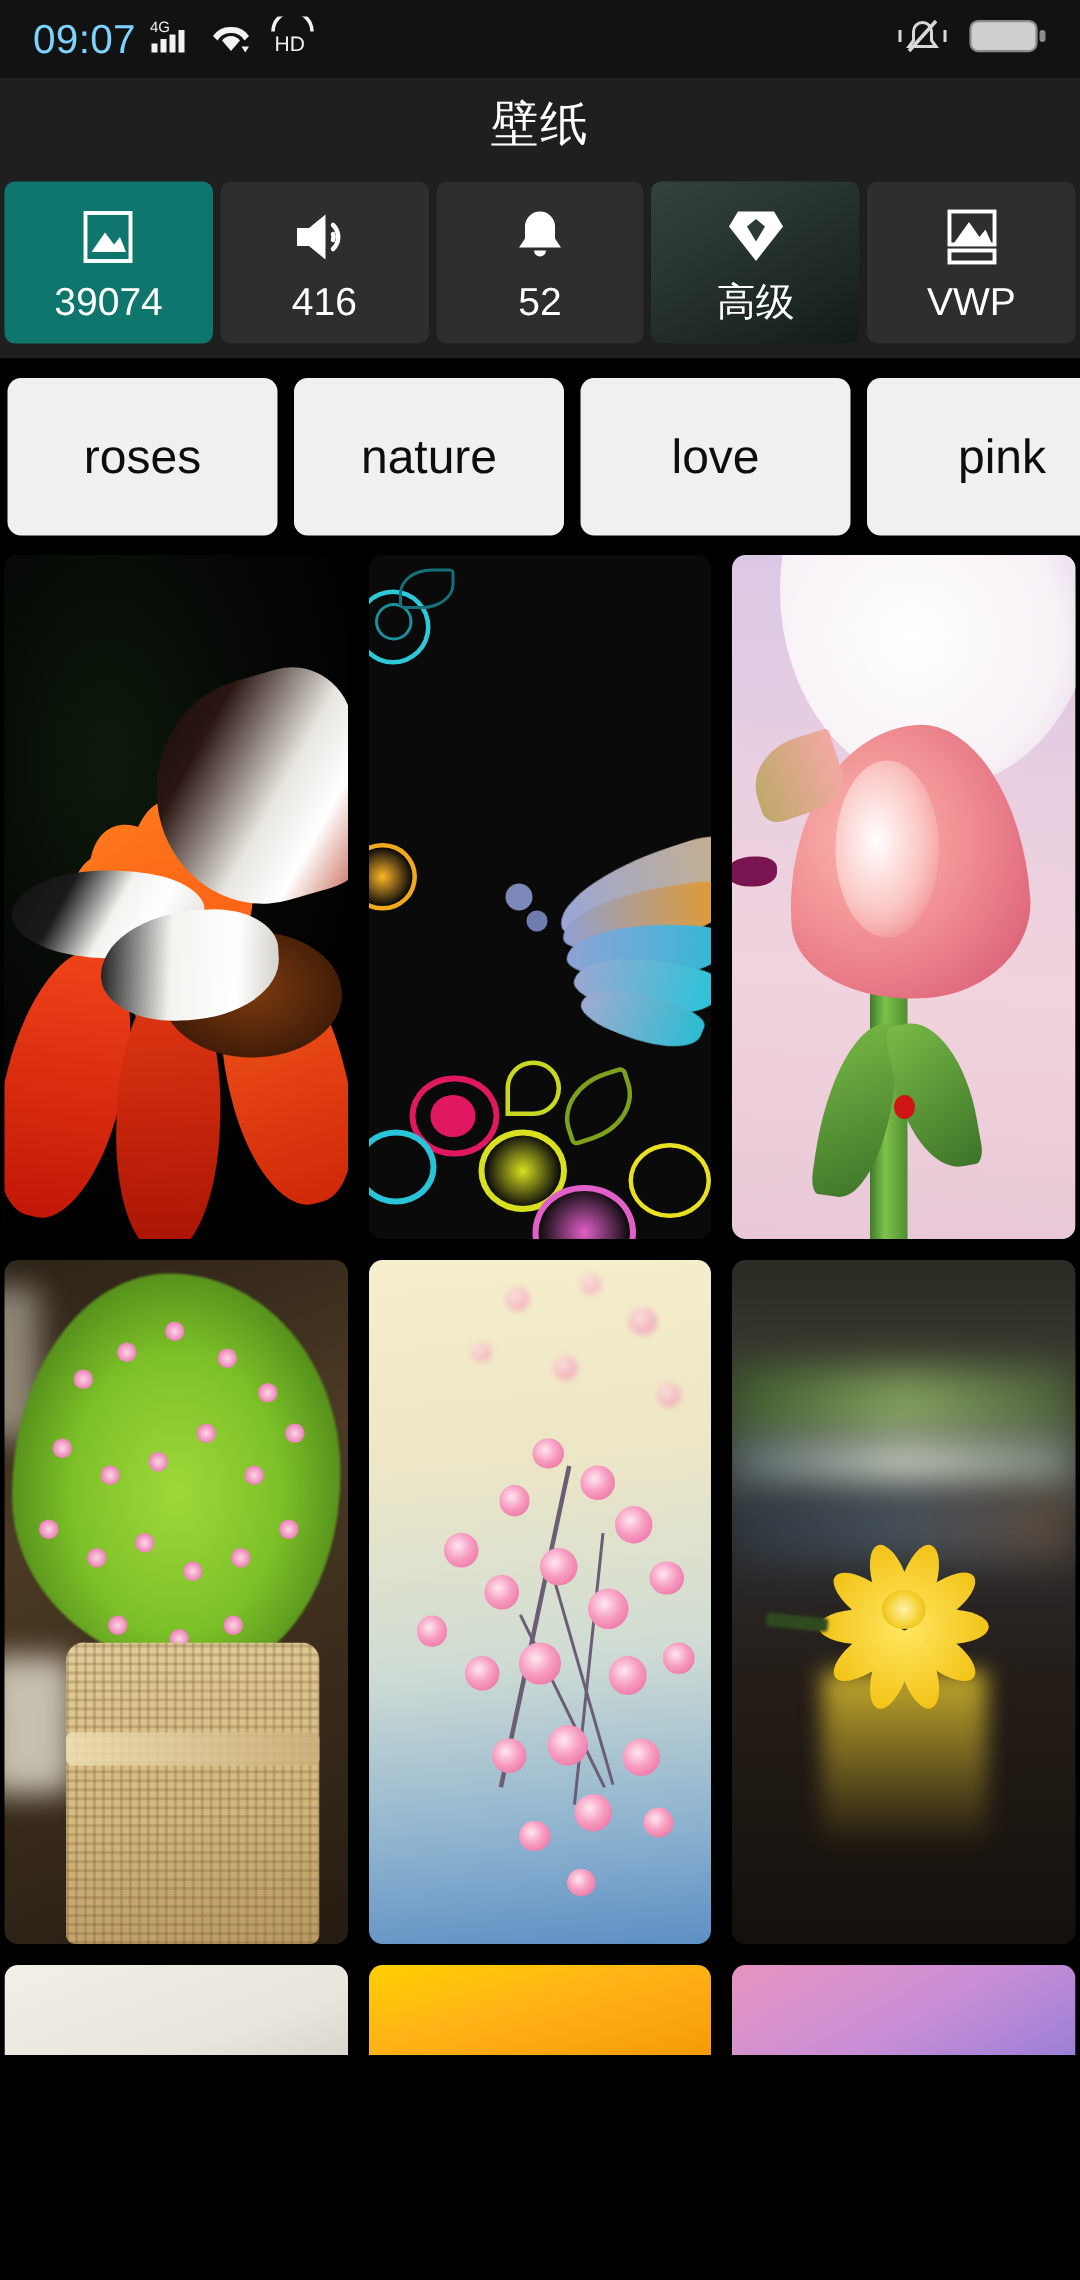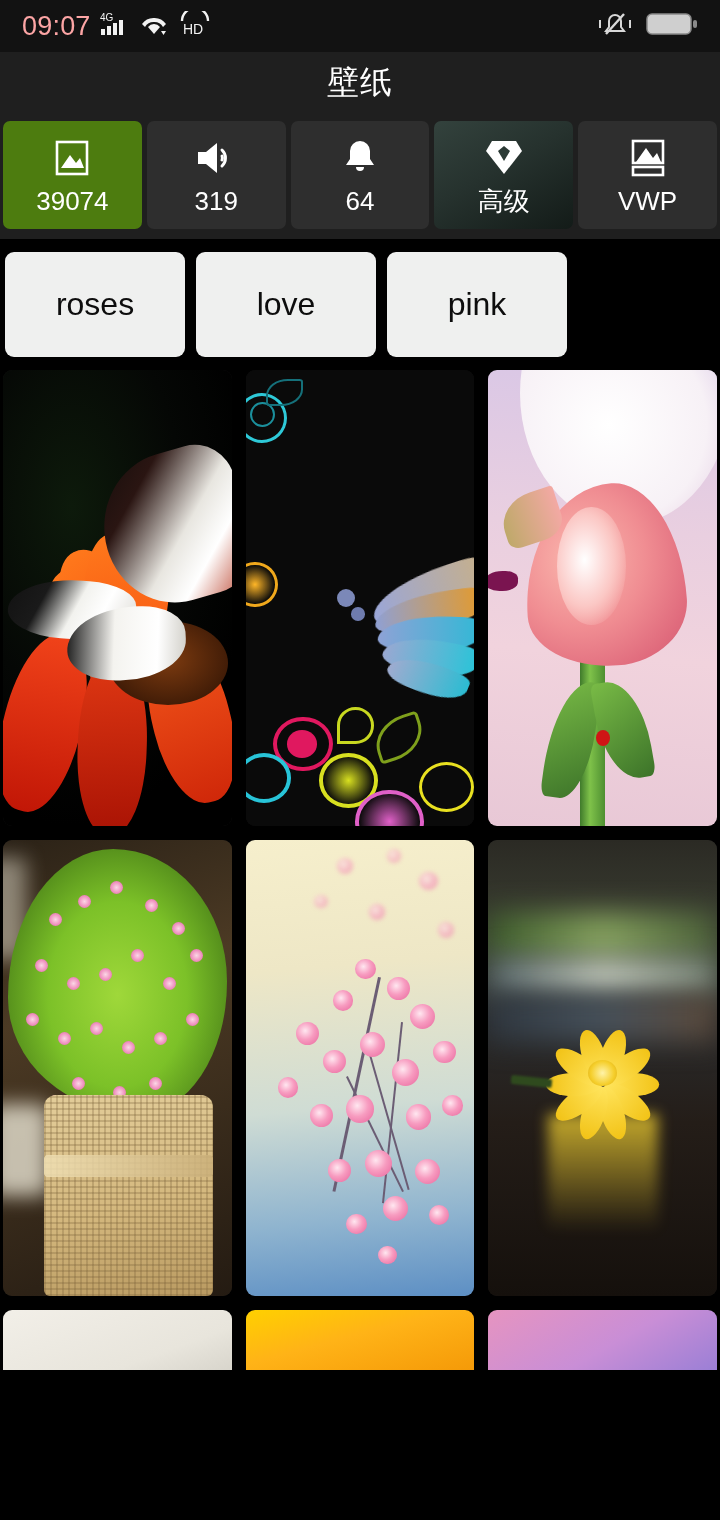--- a/index.html
+++ b/index.html
@@ -11,21 +11,21 @@
   }
   .phone { position:relative; width:720px; height:1520px; background:#000; }
 
   
   .statusbar {
     height:52px; background:#121212;
     display:flex; align-items:center; justify-content:space-between;
     padding:0 22px;
   }
   .sb-left { display:flex; align-items:center; gap:9px; }
-  .sb-time { color:#fca5a5; font-size:27px; letter-spacing:.2px; }
+  .sb-time { color:#7dd3fc; font-size:27px; letter-spacing:.2px; }
   .sb-right { display:flex; align-items:center; gap:14px; }
   .ico { display:block; }
 
   
   .searchrow {
     height:108px; background:#1f1f1f;
     display:flex; align-items:center; padding:0 28px 0 30px; gap:26px;
   }
   .backbtn { width:46px; height:46px; display:flex; align-items:center; justify-content:center; flex:0 0 auto; }
   .searchbox {
@@ -40,21 +40,21 @@
   
   .titlebar { background:#1f1f1f; height:62px; display:flex; align-items:center; justify-content:center; }
   .title { color:#fff; font-size:32px; letter-spacing:1px; }
 
   
   .tabsbar { background:#1f1f1f; padding:7px 3px 10px 3px; display:flex; gap:5px; }
   .tab {
     flex:1 1 0; height:108px; border-radius:7px; background:#2e2e2e;
     display:flex; flex-direction:column; align-items:center; justify-content:center; gap:9px;
   }
-  .tab.selected { background:#4d7c0f; }
+  .tab.selected { background:#0f766e; }
   .tab.premium { background:linear-gradient(150deg,#33423d 0%,#26322e 45%,#131b18 100%); }
   .tab-label { color:#fff; font-size:26px; line-height:1; }
   .tab-icon { height:42px; display:flex; align-items:flex-end; }
 
   
   .chipsrow { background:#000; padding:13px 0 13px 0; display:flex; gap:11px; overflow:hidden; }
   .chip {
     flex:0 0 auto; width:180px; height:105px; background:#eff0ef; border-radius:9px;
     display:flex; align-items:center; justify-content:center;
     color:#0d0d0d; font-size:32px;
@@ -242,31 +242,31 @@
     </div>
 
     <div class="tab">
       <span class="tab-icon">
         <svg width="46" height="42" viewBox="0 0 46 42">
           <path d="M5 15 h8 L24 6 v30 L13 27 H5 Z" fill="#fff"></path>
           <path d="M29 13 a11 11 0 0 1 0 16" stroke="#fff" stroke-width="3" fill="none" stroke-linecap="round"></path>
           <path d="M29 19 a5 5 0 0 1 0 4" stroke="#fff" stroke-width="3" fill="none" stroke-linecap="round"></path>
         </svg>
       </span>
-      <span class="tab-label">319</span>
+      <span class="tab-label">416</span>
     </div>
 
     <div class="tab">
       <span class="tab-icon">
         <svg width="42" height="42" viewBox="0 0 42 42">
           <path d="M21 4 a10 10 0 0 1 10 10 v8 l4 6 H7 l4-6 v-8 A10 10 0 0 1 21 4 Z" fill="#fff"></path>
           <path d="M17 30 a4 4 0 0 0 8 0 Z" fill="#fff"></path>
         </svg>
       </span>
-      <span class="tab-label">64</span>
+      <span class="tab-label">52</span>
     </div>
 
     <div class="tab premium">
       <span class="tab-icon">
         <svg width="42" height="42" viewBox="0 0 42 42">
           <path d="M21 4 L33 4 L39 14 L21 37 L3 14 L9 4 Z" fill="#fff"></path>
           <path d="M21 9 L27 14 L21 24 L15 14 Z" fill="#2b3a35"></path>
         </svg>
       </span>
       <span class="tab-label">高级</span>
@@ -280,20 +280,23 @@
           <rect x="6" y="30" width="30" height="8" stroke="#fff" stroke-width="2.6" fill="none"></rect>
         </svg>
       </span>
       <span class="tab-label">VWP</span>
     </div>
   </div>
 
   <div class="chipsrow">
     <div class="chip">
         <span>roses</span>
+      </div>
+    <div class="chip">
+        <span>nature</span>
       </div>
     <div class="chip">
         <span>love</span>
       </div>
     <div class="chip">
         <span>pink</span>
       </div>
   </div>
 
   <div class="grid">

